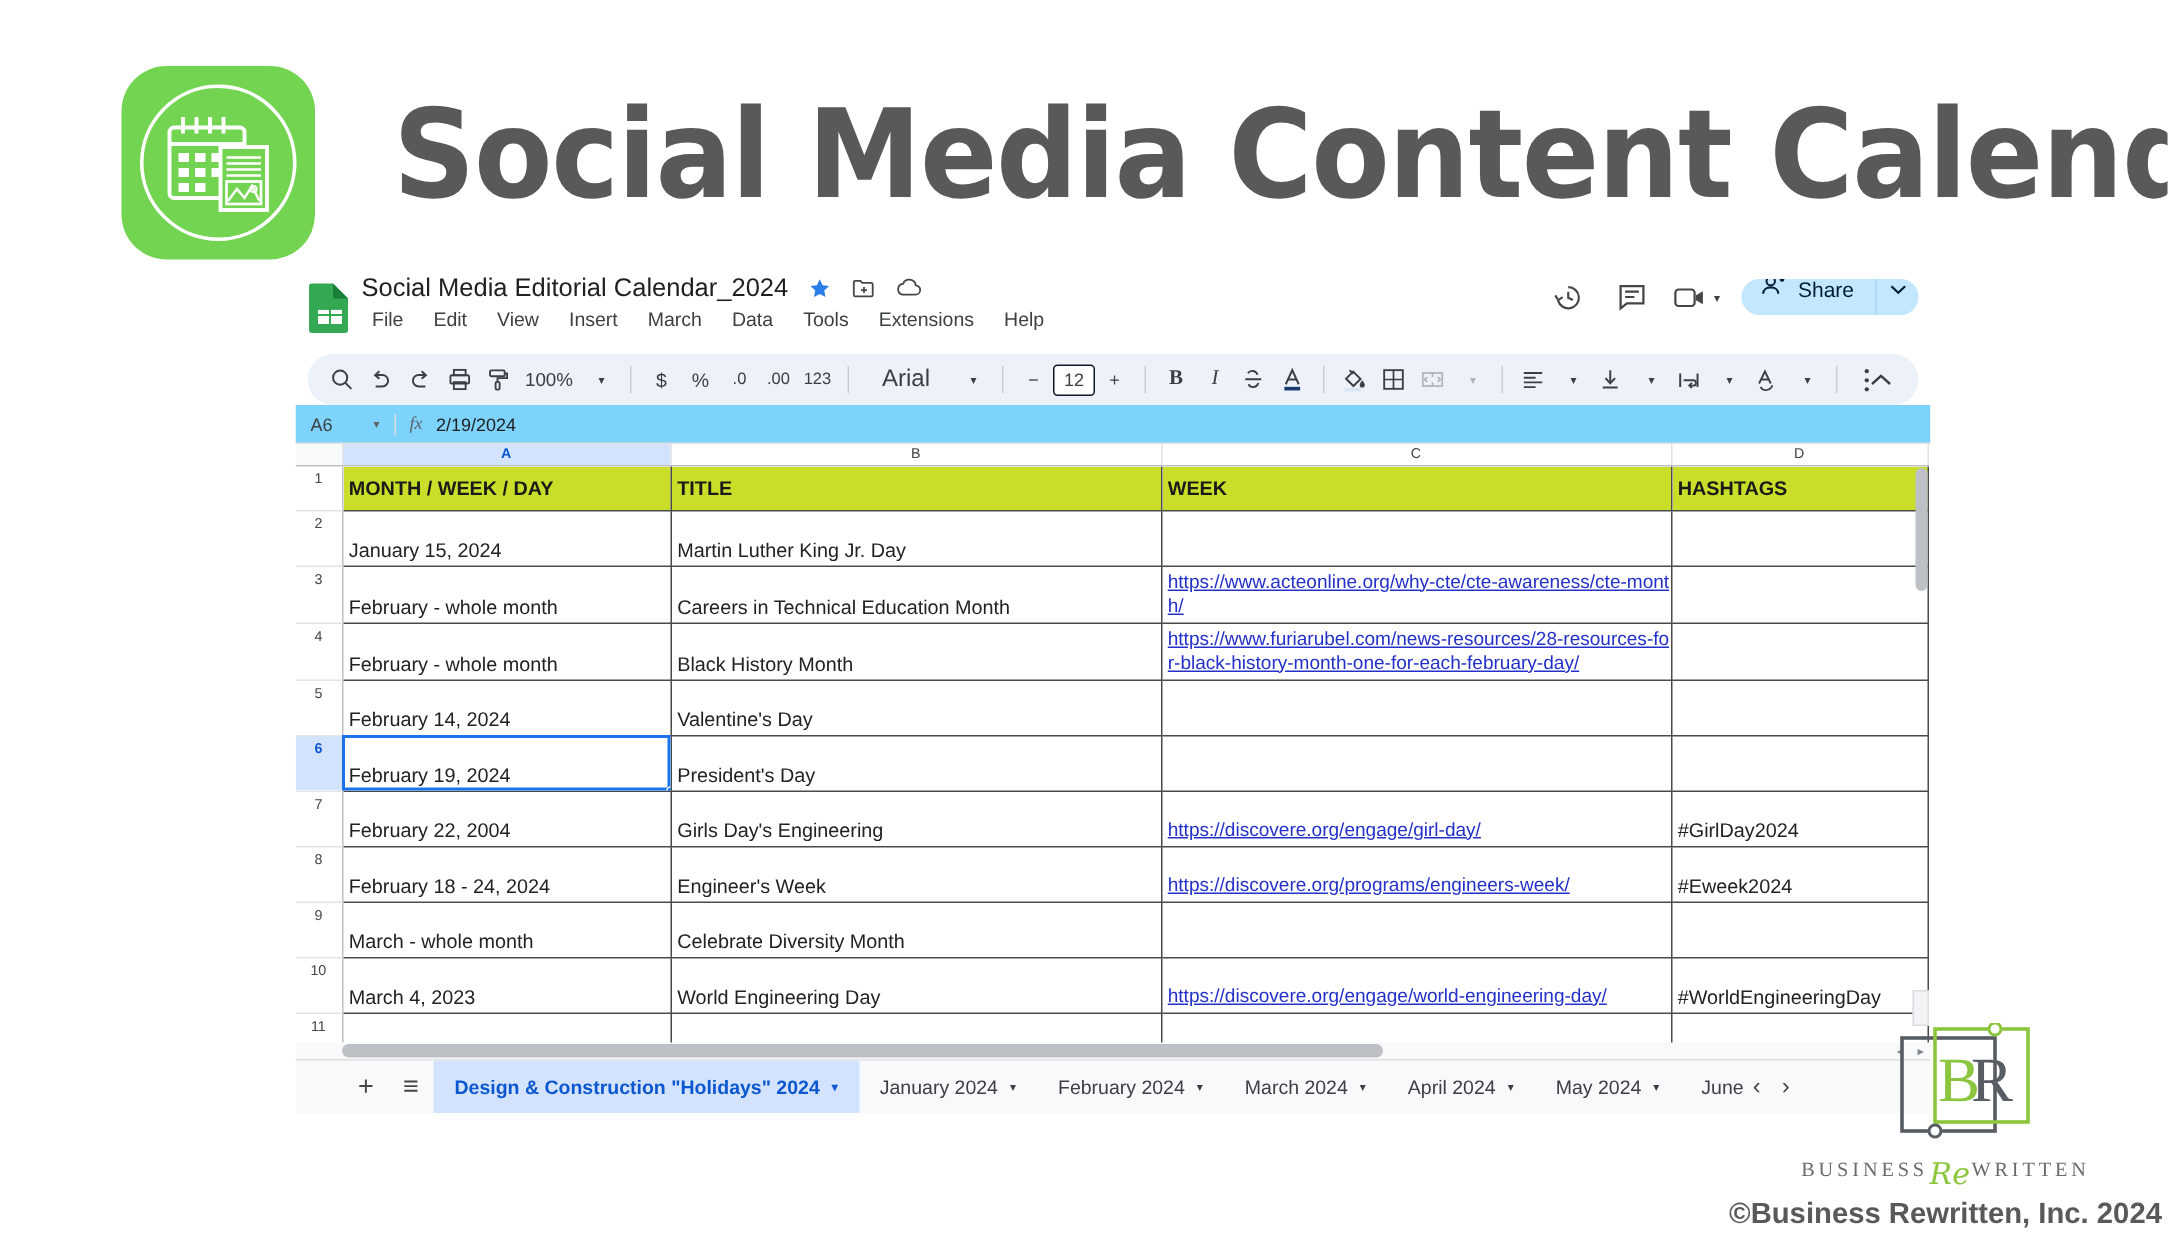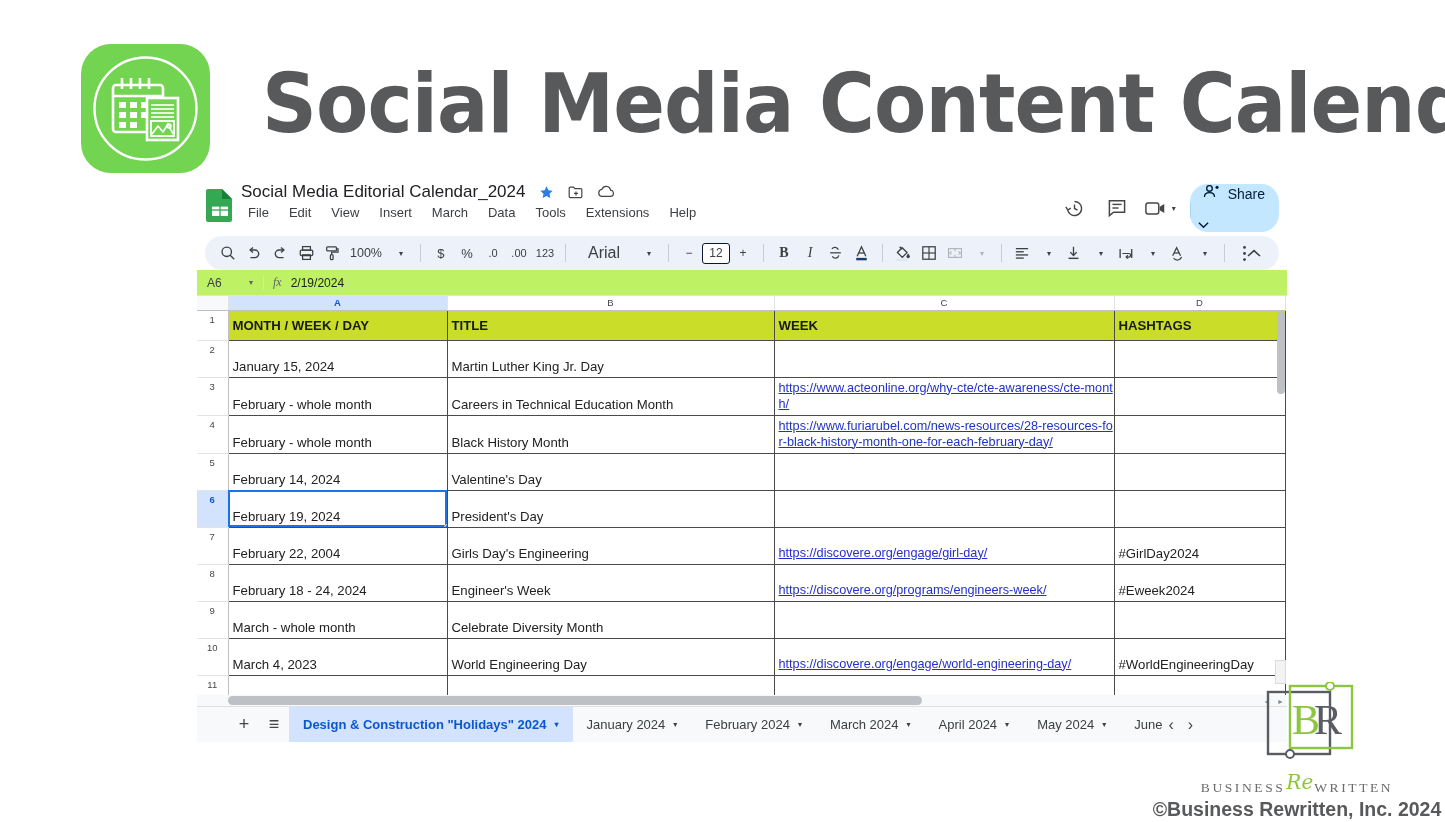--- a/index.html
+++ b/index.html
@@ -38,22 +38,22 @@
   .gs-titlerow { position:absolute; left:44px; top:6px; display:flex; align-items:center; gap:12px; }
   .gs-doc-title { font-size:17px; color:#202124; white-space:nowrap; font-family:"Liberation Sans",sans-serif;}
   .gs-title-icon { width:18px; height:18px; display:inline-flex; align-items:center; justify-content:center; }
   .gs-menubar { position:absolute; left:48px; top:28px; display:flex; gap:14px;align-items:center; }
   .gs-menubar span { font-size:13px; color:#3c4043; cursor:default; padding:1px 3px; border-radius:4px;}
 
   .gs-header-right { position:absolute; right:8px; top:8px; display:flex; align-items:center; gap:14px; }
   .gs-hicon { width:28px; height:28px; display:flex; align-items:center; justify-content:center; border-radius:50%; }
   .gs-cam { display:flex; align-items:center; gap:3px; }
   .gs-share {
-    display:flex; align-items:flex-start; height:48px;
-    background:#c2e7ff; border-radius:18px; overflow:hidden;flex-direction:column;
+    display:flex; align-items:flex-end; height:24px;
+    background:#c2e7ff; border-radius:18px; overflow:hidden;
   }
   .gs-share-main { display:flex; align-items:center; gap:7px; padding:0 14px 0 13px; height:34px; }
   .gs-share-label { font-size:14px; color:#001d35; font-weight:500; }
   .gs-share-div { width:1px; height:34px; background:#a8d5f2; }
   .gs-share-caret { display:flex; align-items:center; justify-content:center; width:28px; height:34px; }
 
   
   .gs-toolbar {
     position:relative; margin:0 8px; height:34px; background:#edf2fa;
     border-radius:20px; display:flex; align-items:center; padding:0 10px; gap:0px;
@@ -71,21 +71,21 @@
   .tb-i { font-style:italic; font-size:14px; font-family:"Liberation Serif",serif;}
   .tb-123 { font-size:11px; }
   .tb-dollar { font-size:13px; }
   .tb-pct { font-size:13px; }
   .tb-collapse { position:absolute; right:12px; }
   .tb-dim { opacity:.35; }
 
   
   .gs-formula {
     position:relative; height:26px; display:flex; align-items:center;
-    border-bottom:1px solid #e0e0e0; padding-left:10px; background:#bef264;
+    border-bottom:1px solid #e0e0e0; padding-left:10px; background:#7dd3fc;
   }
   .fb-name { font-size:12px; color:#3c4043; width:42px; }
   .fb-namecaret { font-size:8px; color:#5f6368; margin-right:10px; }
   .fb-sep { width:1px; height:14px; background:#dadce0; margin-right:9px; }
   .fb-fx { font-size:12px; font-style:italic; color:#5f6368; font-family:"Liberation Serif",serif; margin-right:9px;}
   .fb-val { font-size:12px; color:#202124; font-family:"Liberation Sans",sans-serif; }
 
   
   .gs-gridwrap { position:relative; height:410px; overflow:hidden; background:#fff; }
   .grid-table { border-collapse:collapse; table-layout:fixed; width:1088px; }
@@ -134,21 +134,21 @@
     display:flex; align-items:center; gap:8px; height:36px; padding:0 14px;
     font-size:13px; color:#3c4043; white-space:nowrap;
   }
   .sheettab.active { background:#d3e3fd; color:#0b57d0; font-weight:700; }
   .sheettab .tcaret { font-size:8px; }
   .tabnav { display:flex; align-items:center; gap:14px; margin-left:6px; color:#444746; font-size:16px; }
 
   
   .br-logo { position:absolute; left:1262px; top:682px; width:96px; height:88px; }
   .br-word { position:absolute; left:1152px; top:772px; width:290px; text-align:center; }
-  .br-word-top { font-size:13.5px; letter-spacing:2.6px; color:#6b6b6b; font-family:"Liberation Serif", serif; display:flex; align-items:flex-end; justify-content:center; gap:1px;}
+  .br-word-top { font-size:13.5px; letter-spacing:2.6px; color:#6b6b6b; font-family:"Liberation Serif", serif; display:flex; align-items:flex-start; justify-content:center; gap:1px;}
   .br-re { font-family:"DejaVu Serif", serif; font-style:italic; font-size:20px; color:#8cc63f; letter-spacing:0; position:relative; top:-2px;}
   .copyright { font-size:19.5px; color:#58595b; font-weight:700; font-family:"Liberation Sans",sans-serif; margin-top:2px; white-space:nowrap; }
 </style>
 </head>
 <body>
 
 <div id="page">
 
   <div class="banner">
     <div class="brand-logo">

